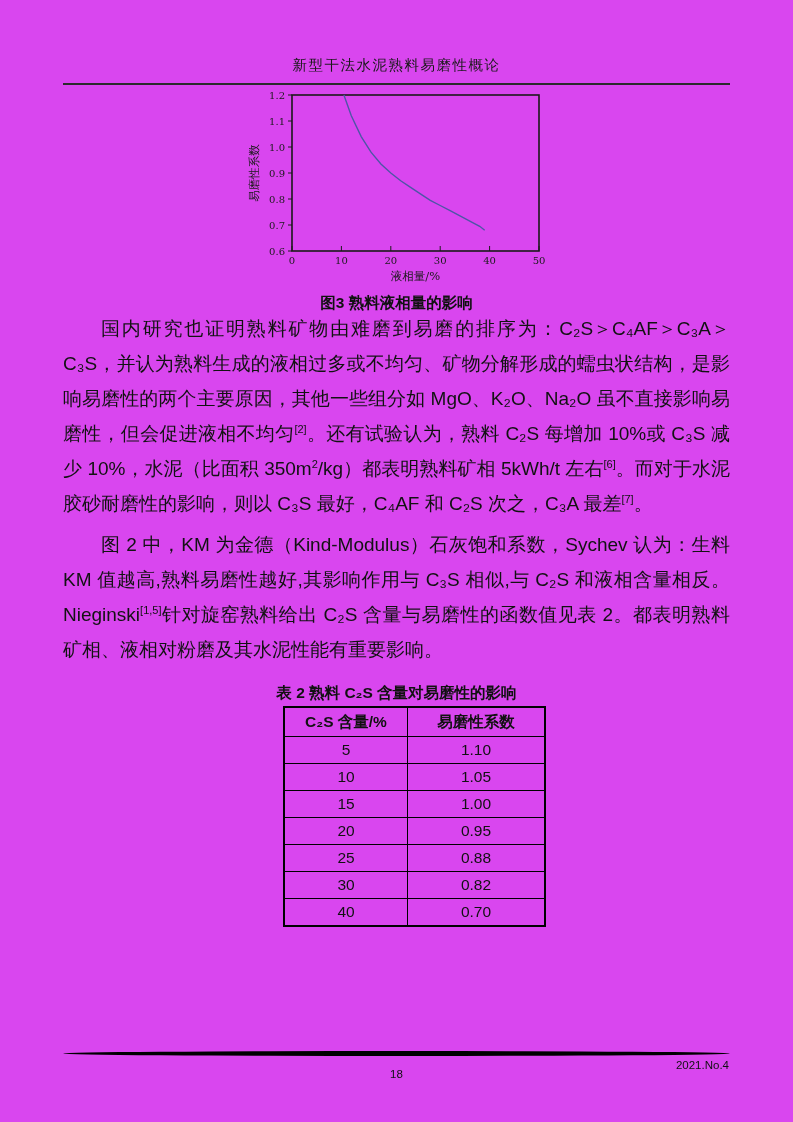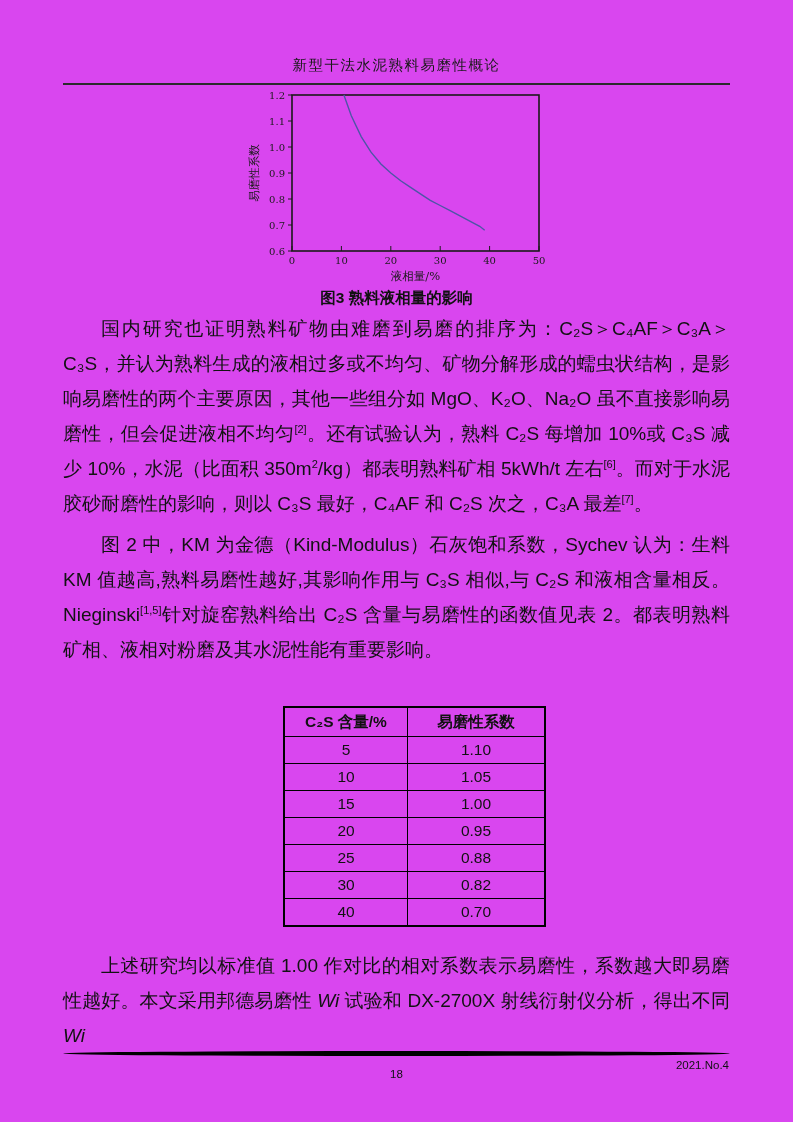--- a/index.html
+++ b/index.html
@@ -6,21 +6,21 @@
   .page{position:relative;width:793px;height:1122px;background:#d946ef;overflow:hidden;
         font-family:"Liberation Sans","DejaVu Sans",sans-serif;color:#141414;}
   
   .header-title{position:absolute;top:56px;left:0;width:100%;text-align:center;
         font-family:"DejaVu Serif","Liberation Serif",serif;font-size:14.5px;letter-spacing:1.5px;color:#1a1a1a;}
   .header-rule{position:absolute;top:83px;left:63px;width:667px;height:2px;background:#2b2b2b;}
   
   .figure{position:absolute;top:90px;left:0;width:100%;margin:0;display:flex;flex-direction:column;align-items:center;}
   .chart{width:300px;height:198px;}
   svg text{font-family:"DejaVu Serif","Liberation Serif",serif;fill:#1a1a1a;}
-  .figure-caption{font-size:15.5px;font-weight:bold;color:#111;}
+  .figure-caption{margin-top:5px;font-size:15.5px;font-weight:bold;color:#111;}
   
   .body-p{position:absolute;left:63px;width:667px;margin:0;font-size:19px;line-height:35px;
         text-align:justify;color:#121212;}
   .indent{text-indent:2em;}
   .body-p sup{font-size:11px;line-height:0;}
   .body-p i{font-style:italic;}
   .p1{top:311px;}
   .p2{top:527px;}
   .p3{top:948px;}
   
@@ -79,20 +79,21 @@
           <text x="11" y="83" text-anchor="middle" font-size="11.5" transform="rotate(-90 11 83)">易磨性系数</text>
           <polyline points="96.9,5.0 104.3,25.8 114.2,46.6 124.0,62.2 133.9,73.9 143.8,83.0 153.7,90.8 163.6,97.3 173.4,103.8 183.3,110.3 193.2,115.5 203.1,120.7 213.0,125.9 222.8,131.1 232.7,136.3 237.7,140.2" fill="none" stroke="#4e56a6" stroke-width="1.4"></polyline>
         </svg></div>
     <figcaption class="figure-caption">图3  熟料液相量的影响</figcaption>
   </figure>
 
   <p class="body-p indent p1"><span>国内研究也证明熟料矿物由难磨到易磨的排序为：C₂S＞C₄AF＞C₃A＞C₃S，并认为熟料生成的液相过多或不均匀、矿物分解形成的蠕虫状结构，是影响易磨性的两个主要原因，其他一些组分如 MgO、K₂O、Na₂O 虽不直接影响易磨性，但会促进液相不均匀</span><sup>[2]</sup><span>。还有试验认为，熟料 C₂S 每增加 10%或 C₃S 减少 10%，水泥（比面积 350m</span><sup>2</sup><span>/kg）都表明熟料矿相 5kWh/t 左右</span><sup>[6]</sup><span>。而对于水泥胶砂耐磨性的影响，则以 C₃S 最好，C₄AF 和 C₂S 次之，C₃A 最差</span><sup>[7]</sup><span>。</span></p>
 
   <p class="body-p indent p2"><span>图 2 中，KM 为金德（Kind-Modulus）石灰饱和系数，Sychev 认为：生料 KM 值越高,熟料易磨性越好,其影响作用与 C₃S 相似,与 C₂S 和液相含量相反。Nieginski</span><sup>[1,5]</sup><span>针对旋窑熟料给出 C₂S 含量与易磨性的函数值见表 2。都表明熟料矿相、液相对粉磨及其水泥性能有重要影响。</span></p>
 
+  <div class="table-title">表 2  熟料 C₂S 含量对易磨性的影响</div>
   <table class="c2s-table">
     <thead>
       <tr>
         <th class="col-a">C₂S 含量/%</th>
         <th class="col-b">易磨性系数</th>
       </tr>
     </thead>
     <tbody>
         <tr>
           <td>5</td>
@@ -118,19 +119,18 @@
           <td>30</td>
           <td>0.82</td>
         </tr>
         <tr>
           <td>40</td>
           <td>0.70</td>
         </tr>
       </tbody>
   </table>
 
-  <p class="body-p indent p3"><span>上述研究均以标准值 1.00 作对比的相对系数表示易磨性，系数越大即易磨性越好。本文采用邦德易磨性 </span><i>Wi</i><span> 试验和 DX-2700X 射线衍射仪分析，得出不同 </span><i>Wi</i></p>
 
   <div class="footer-rule"></div>
   <div class="page-number">18</div>
   <div class="issue">2021.No.4</div>
 
 </div>
 
 </body></html>

